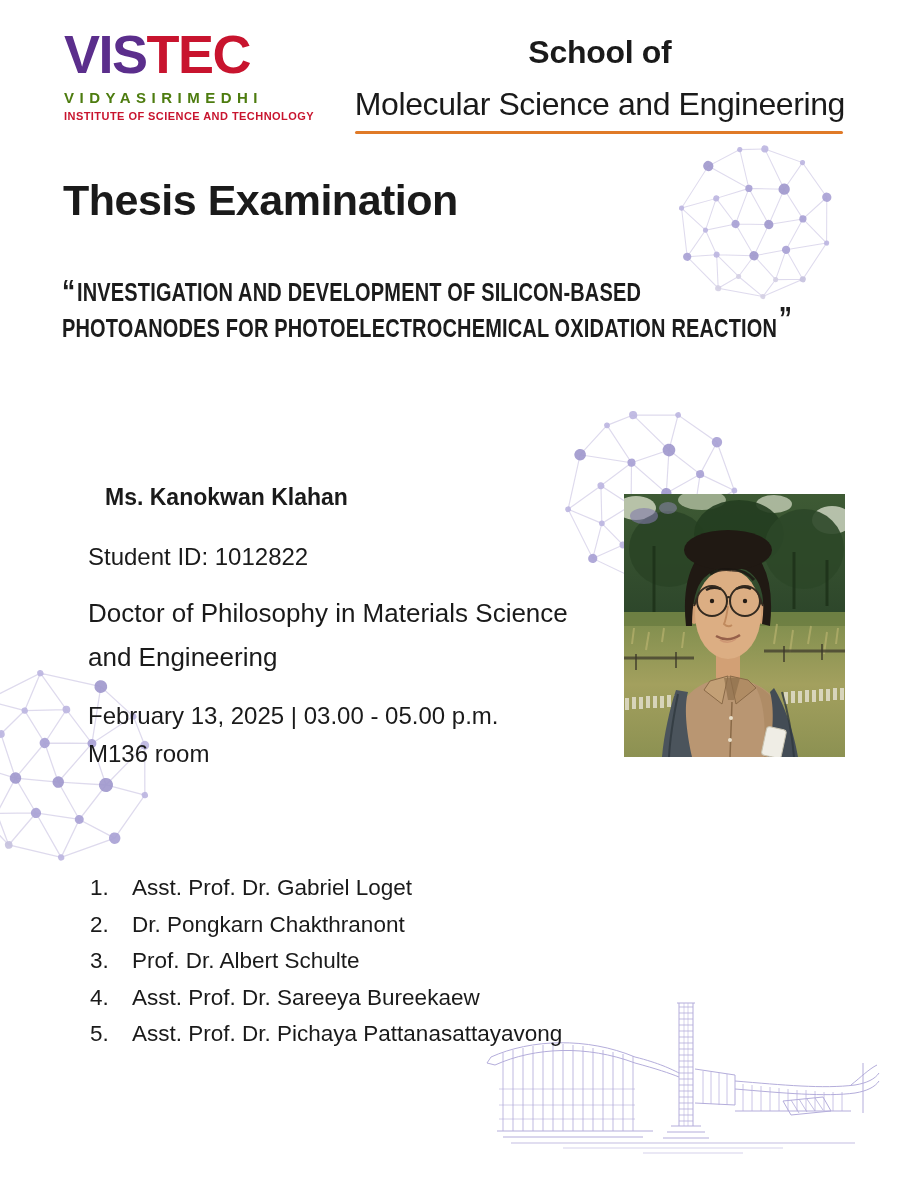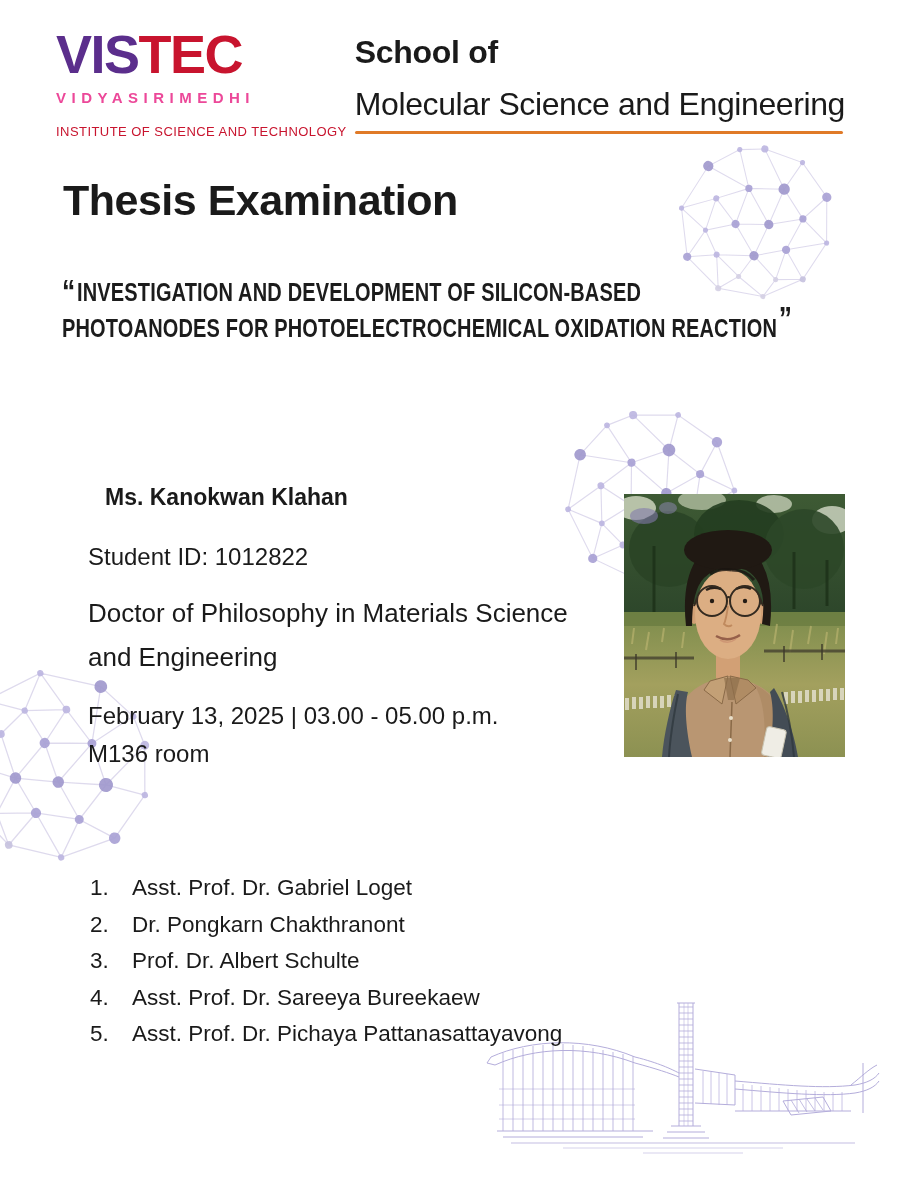--- a/index.html
+++ b/index.html
@@ -3,28 +3,28 @@
 <meta charset="utf-8">
 <style>
   html,body{margin:0;padding:0;background:#e8e8e8;}
   .poster{
     position:relative;width:900px;height:1200px;background:#ffffff;
     overflow:hidden;font-family:"Liberation Sans",sans-serif;color:#1a1a1a;
     margin:0 auto;
   }
   .txt{z-index:1;}
   
-  .logo-block{position:absolute;left:56px;top:26px;z-index:1;}
+  .logo-block{position:absolute;left:64px;top:26px;z-index:1;}
   .wordmark{font-size:54px;font-weight:700;letter-spacing:-1.5px;line-height:1.05;}
   .wm-purple{color:#5b2e8c;}
   .wm-red{color:#c8142e;}
-  .institute{color:#ec4899;font-weight:700;font-size:15px;letter-spacing:5.5px;margin-top:6px;white-space:nowrap;}
-  .institute-sub{color:#c8142e;font-weight:400;font-size:13px;letter-spacing:0.45px;margin-top:18px;white-space:nowrap;}
-  
-  .school{position:absolute;right:55px;top:34px;text-align:left;z-index:1;}
+  .institute{color:#4d7c0f;font-weight:700;font-size:15px;letter-spacing:5.5px;margin-top:6px;white-space:nowrap;}
+  .institute-sub{color:#c8142e;font-weight:700;font-size:11px;letter-spacing:0.45px;margin-top:4px;white-space:nowrap;}
+  
+  .school{position:absolute;right:55px;top:34px;text-align:center;z-index:1;}
   .school-prefix{font-size:32px;font-weight:600;line-height:1.15;letter-spacing:-0.3px;}
   .school-name{font-size:32px;font-weight:400;margin-top:15px;letter-spacing:-0.4px;white-space:nowrap;}
   .school-underline{height:3px;background:#e07a28;margin-top:8px;width:488px;border-radius:2px;}
   
   .page-title{position:absolute;left:63px;top:176px;font-size:43px;font-weight:600;letter-spacing:-0.5px;margin:0;z-index:1;}
   .thesis{position:absolute;left:62px;top:272px;z-index:1;}
   .tline{white-space:nowrap;transform:scaleX(0.8);transform-origin:0 50%;
          font-size:25px;font-weight:700;letter-spacing:0.2px;height:36px;line-height:36px;color:#1c1c1c;}
   .bigq{font-size:33px;font-weight:700;position:relative;display:inline-block;}
   .bigq.open{top:2px;margin-right:2px;}

